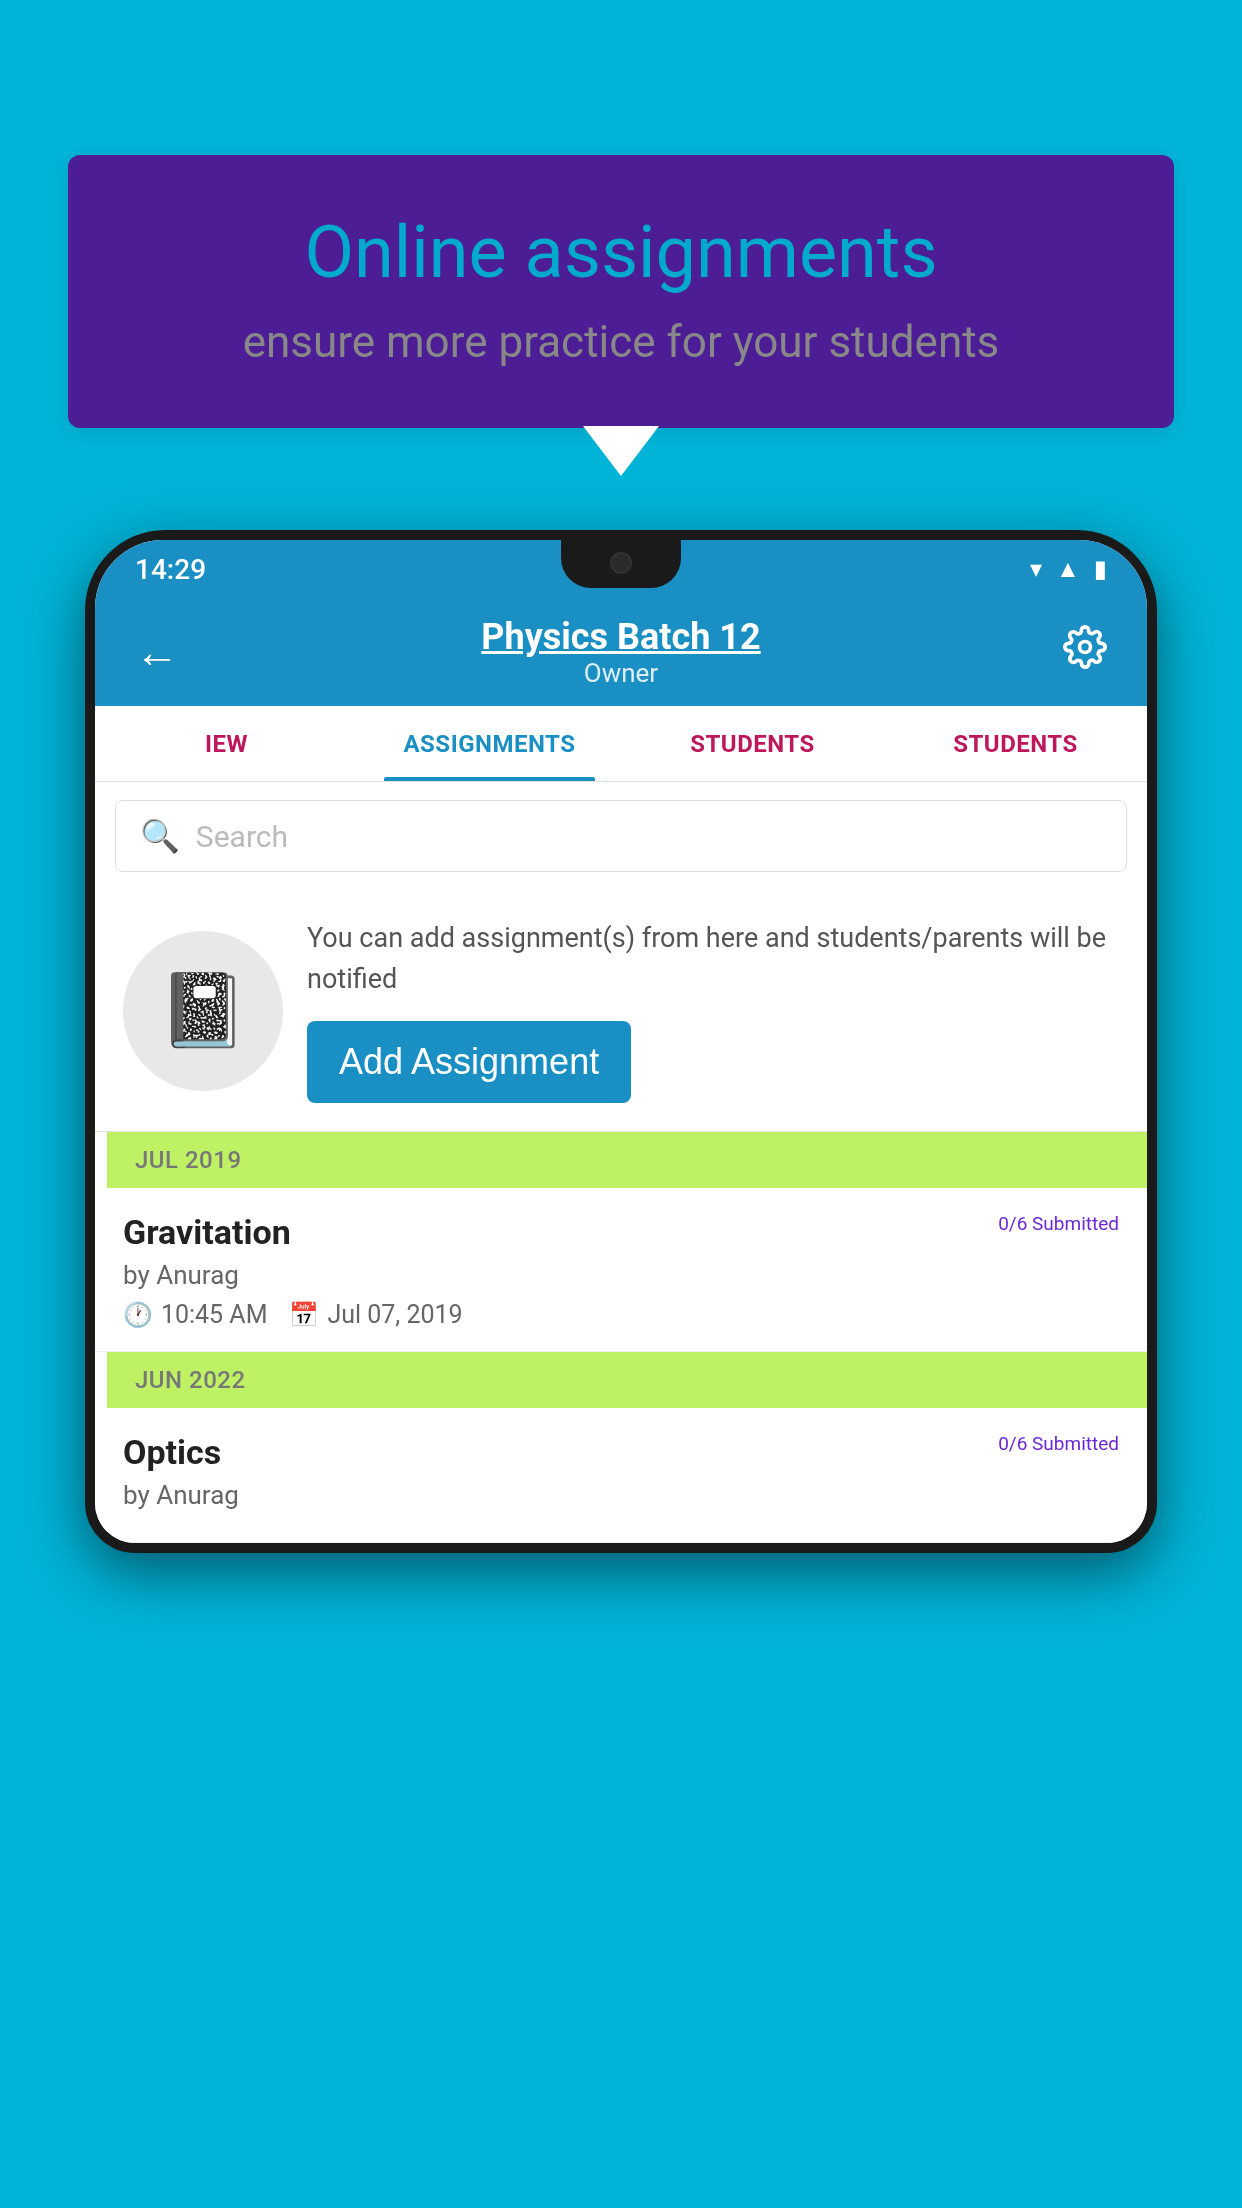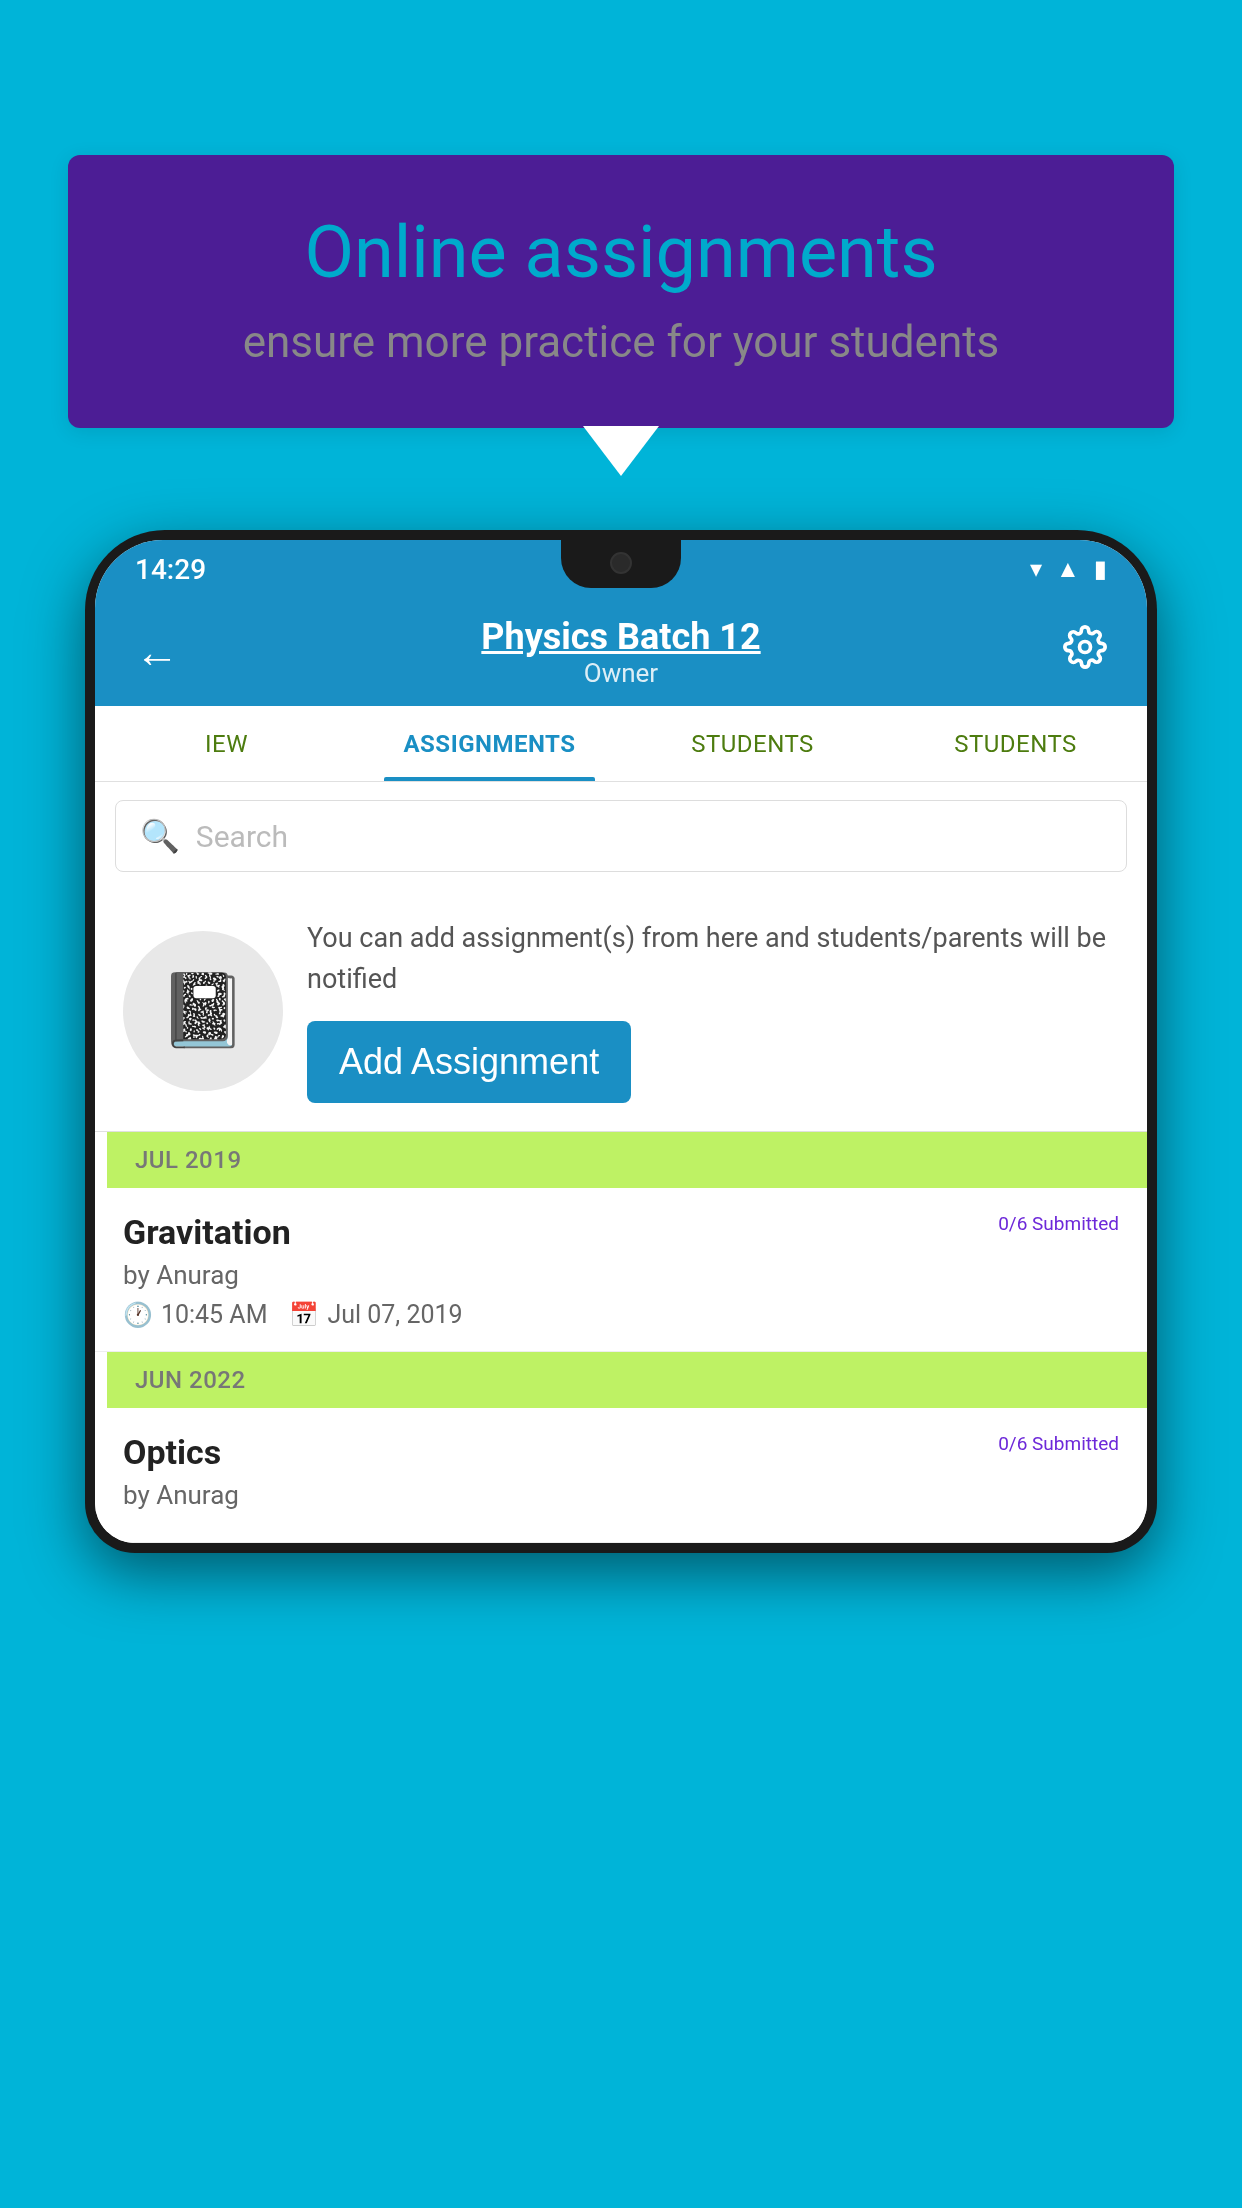--- a/index.html
+++ b/index.html
@@ -159,22 +159,22 @@
       display: flex;
       border-bottom: 1px solid #e0e0e0;
       background: white;
       height: 76px;
       align-items: center;
     }
     .tab-item {
       flex: 1;
       text-align: center;
       font-size: 24px;
-      color: #4d7c0f;
-      font-weight: 400;
+      color: #be185d;
+      font-weight: 700;
       height: 100%;
       display: flex;
       align-items: center;
       justify-content: center;
       position: relative;
       letter-spacing: 0.5px;
     }
     .tab-item.active {
       color: #1a8fc4;
       font-weight: 700;

